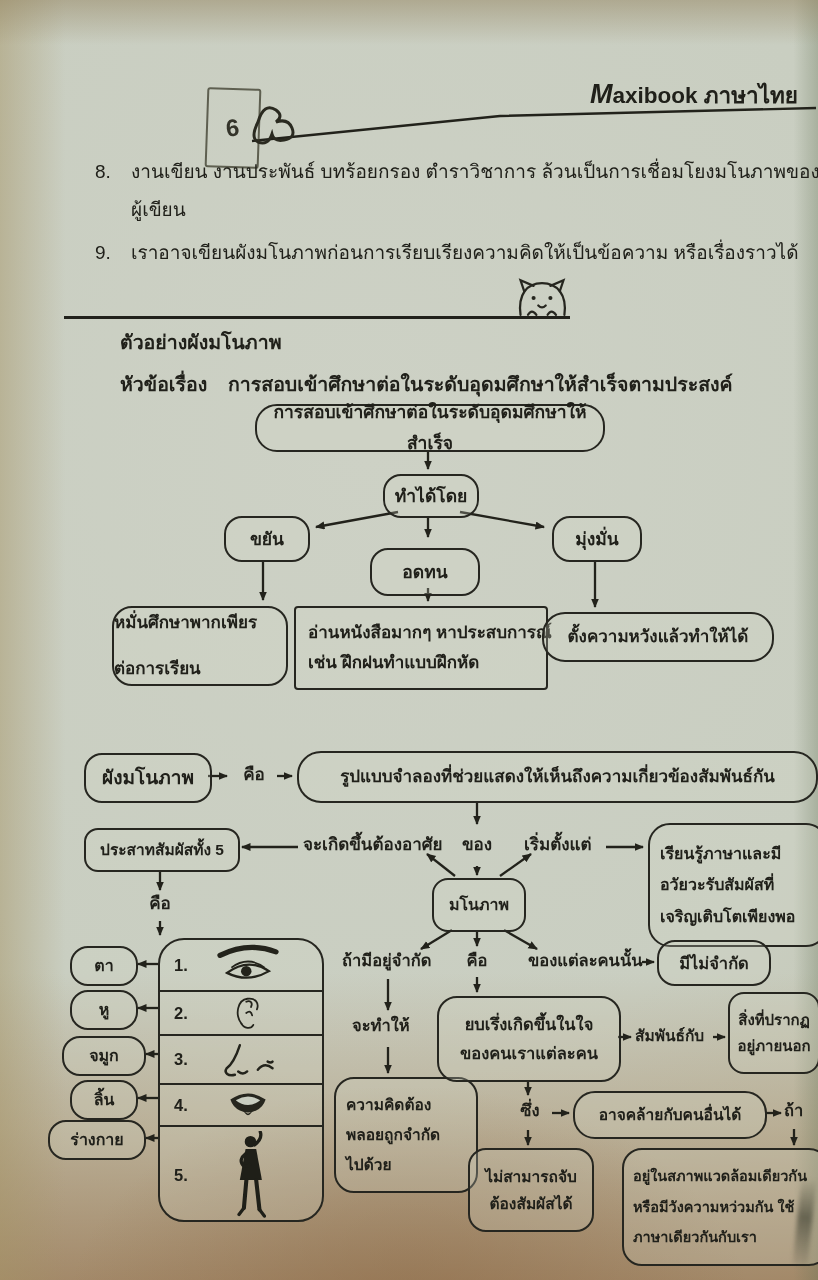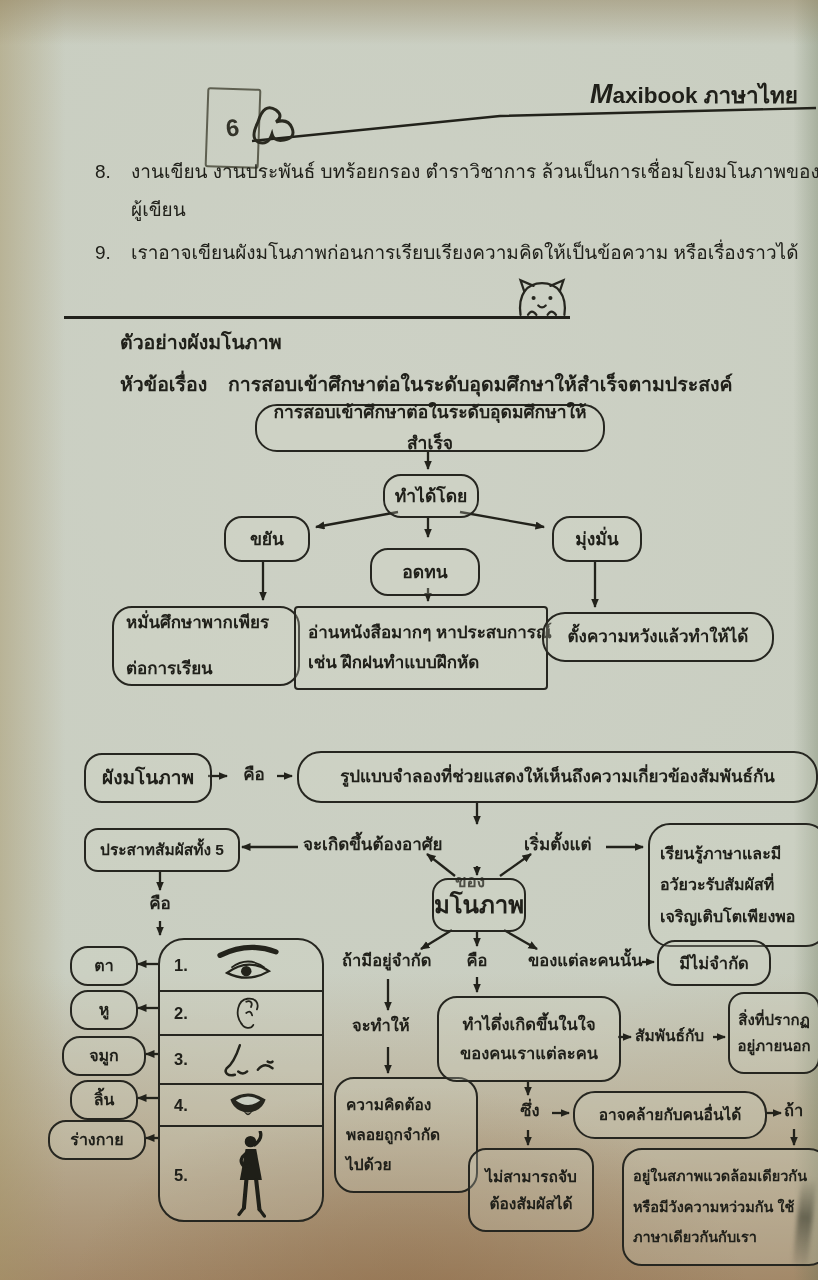--- a/index.html
+++ b/index.html
@@ -20,21 +20,21 @@
   .node{
     position:absolute;border:2.2px solid #262620;border-radius:18px;
     display:flex;flex-direction:column;align-items:center;justify-content:center;
     text-align:center;line-height:1.75;background:rgba(210,214,200,0.25);
   }
   .node .ln{display:block;white-space:nowrap;}
   .left-al{align-items:flex-start;text-align:left;}
   .w600{font-weight:600;} .w700{font-weight:700;}
   .f15{font-size:15px;} .f155{font-size:15.5px;} .f16{font-size:16px;}
   .f165{font-size:16.5px;} .f17{font-size:17px;} .f175{font-size:17.5px;}
-  .f18{font-size:24px;} .f19{font-size:19px;} .f195{font-size:19.5px;} .f21{font-size:21.5px;}
+  .f18{font-size:16px;} .f19{font-size:19px;} .f195{font-size:19.5px;} .f21{font-size:21.5px;}
   .underline-bar{position:absolute;border-bottom:3px solid #21211b;}
   .senses-row{display:flex;align-items:center;border-top:2.2px solid #262620;}
   .senses-row:first-child{border-top:none;}
   .senses-num{margin-left:14px;font-size:16.5px;font-weight:600;}
   .senses-ic{margin:0 auto;padding-right:14px;}
   svg.connectors{position:absolute;left:0;top:0;pointer-events:none;}
   .stamp-rect{
     position:absolute;border:2px solid rgba(58,58,42,0.75);border-radius:3px;
     display:flex;align-items:center;justify-content:center;
     transform:rotate(2deg);color:#34342a;font-size:24px;font-weight:600;
@@ -136,38 +136,38 @@
 
   <div class="lbl f195 w600" style="left:120px;top:330px;">ตัวอย่างผังมโนภาพ</div>
   <div class="lbl f195 w700" style="left:120px;top:372px;">หัวข้อเรื่อง</div>
   <div class="lbl f195 w700" style="left:228px;top:372px;">การสอบเข้าศึกษาต่อในระดับอุดมศึกษาให้สำเร็จตามประสงค์</div>
 
   <div class="node f175 w600" style="left:383px;top:474px;width:92px;height:40px;">ทำได้โดย</div>
   <div class="node f175 w600" style="left:255px;top:404px;width:346px;height:44px;border-radius:22px;">การสอบเข้าศึกษาต่อในระดับอุดมศึกษาให้สำเร็จ</div>
   <div class="node f175 w600" style="left:224px;top:516px;width:82px;height:42px;">ขยัน</div>
   <div class="node f175 w600" style="left:370px;top:542px;width:106px;height:44px;margin-top:6px;">อดทน</div>
   <div class="node f175 w600" style="left:552px;top:516px;width:86px;height:42px;">มุ่งมั่น</div>
-  <div class="node left-al f17 w600" style="left:112px;top:606px;width:172px;height:76px;padding-left:12px;border-radius:20px;gap:16px;">
+  <div class="node left-al f17 w600" style="left:112px;top:606px;width:172px;height:76px;border-radius:20px;gap:16px;">
     <span class="ln">หมั่นศึกษาพากเพียร</span>
     <span class="ln">ต่อการเรียน</span>
   </div>
   <div class="node left-al f17 w600" style="left:294px;top:606px;width:238px;height:80px;padding-left:12px;border-radius:4px;">
     <span class="ln">อ่านหนังสือมากๆ หาประสบการณ์</span>
     <span class="ln">เช่น ฝึกฝนทำแบบฝึกหัด</span>
   </div>
   <div class="node f17 w600" style="left:542px;top:612px;width:228px;height:46px;border-radius:23px;">ตั้งความหวังแล้วทำให้ได้</div>
 
 
   <div class="node f19 w700" style="left:84px;top:753px;width:124px;height:46px;">ผังมโนภาพ</div>
   <div class="lbl f17 w600" style="left:233px;top:764px;width:42px;text-align:center;">คือ</div>
   <div class="node f17 w600" style="left:297px;top:751px;width:517px;height:48px;border-radius:24px;">รูปแบบจำลองที่ช่วยแสดงให้เห็นถึงความเกี่ยวข้องสัมพันธ์กัน</div>
 
   <div class="node f155 w600" style="left:84px;top:828px;width:152px;height:40px;border-radius:14px;">ประสาทสัมผัสทั้ง 5</div>
   <div class="lbl f17 w600" style="left:303px;top:834px;">จะเกิดขึ้นต้องอาศัย</div>
-  <div class="lbl f17 w600" style="left:455px;top:834px;width:44px;margin-top:37px;">ของ</div>
+  <div class="lbl f17 w600" style="left:455px;top:834px;width:44px;text-align:center;">ของ</div>
   <div class="lbl f17 w600" style="left:524px;top:834px;">เริ่มตั้งแต่</div>
   <div class="node left-al f16 w600" style="left:648px;top:823px;width:166px;height:120px;padding-left:10px;border-radius:22px;line-height:1.95;">
     <span class="ln">เรียนรู้ภาษาและมี</span>
     <span class="ln">อวัยวะรับสัมผัสที่</span>
     <span class="ln">เจริญเติบโตเพียงพอ</span>
   </div>
 
   <div class="node f18 w700" style="left:432px;top:878px;width:90px;height:50px;border-radius:16px;">มโนภาพ</div>
   <div class="lbl f17 w600" style="left:140px;top:893px;width:40px;text-align:center;">คือ</div>
 
@@ -177,21 +177,21 @@
   <div class="node f165 w600" style="left:657px;top:940px;width:110px;height:42px;">มีไม่จำกัด</div>
 
   <div class="lbl f165 w600" style="left:352px;top:1015px;">จะทำให้</div>
   <div class="node left-al f155 w600" style="left:334px;top:1077px;width:130px;height:112px;padding-left:10px;border-radius:20px;line-height:1.95;">
     <span class="ln">ความคิดต้อง</span>
     <span class="ln">พลอยถูกจำกัด</span>
     <span class="ln">ไปด้วย</span>
   </div>
 
   <div class="node f165 w600" style="left:437px;top:996px;width:180px;height:82px;border-radius:20px;">
-    <span class="ln">ทำไดึ่งเกิดขึ้นในใจ</span>
+    <span class="ln">ยบเรึ่งเกิดขึ้นในใจ</span>
     <span class="ln">ของคนเราแต่ละคน</span>
   </div>
   <div class="lbl f155 w600" style="left:635px;top:1026px;">สัมพันธ์กับ</div>
   <div class="node f15 w600" style="left:728px;top:992px;width:88px;height:78px;border-radius:16px;">
     <span class="ln">สิ่งที่ปรากฏ</span>
     <span class="ln">อยู่ภายนอก</span>
   </div>
 
   <div class="lbl f165 w600" style="left:512px;top:1100px;width:36px;text-align:center;">ซึ่ง</div>
   <div class="node f155 w600" style="left:573px;top:1091px;width:190px;height:44px;border-radius:22px;">อาจคล้ายกับคนอื่นได้</div>

